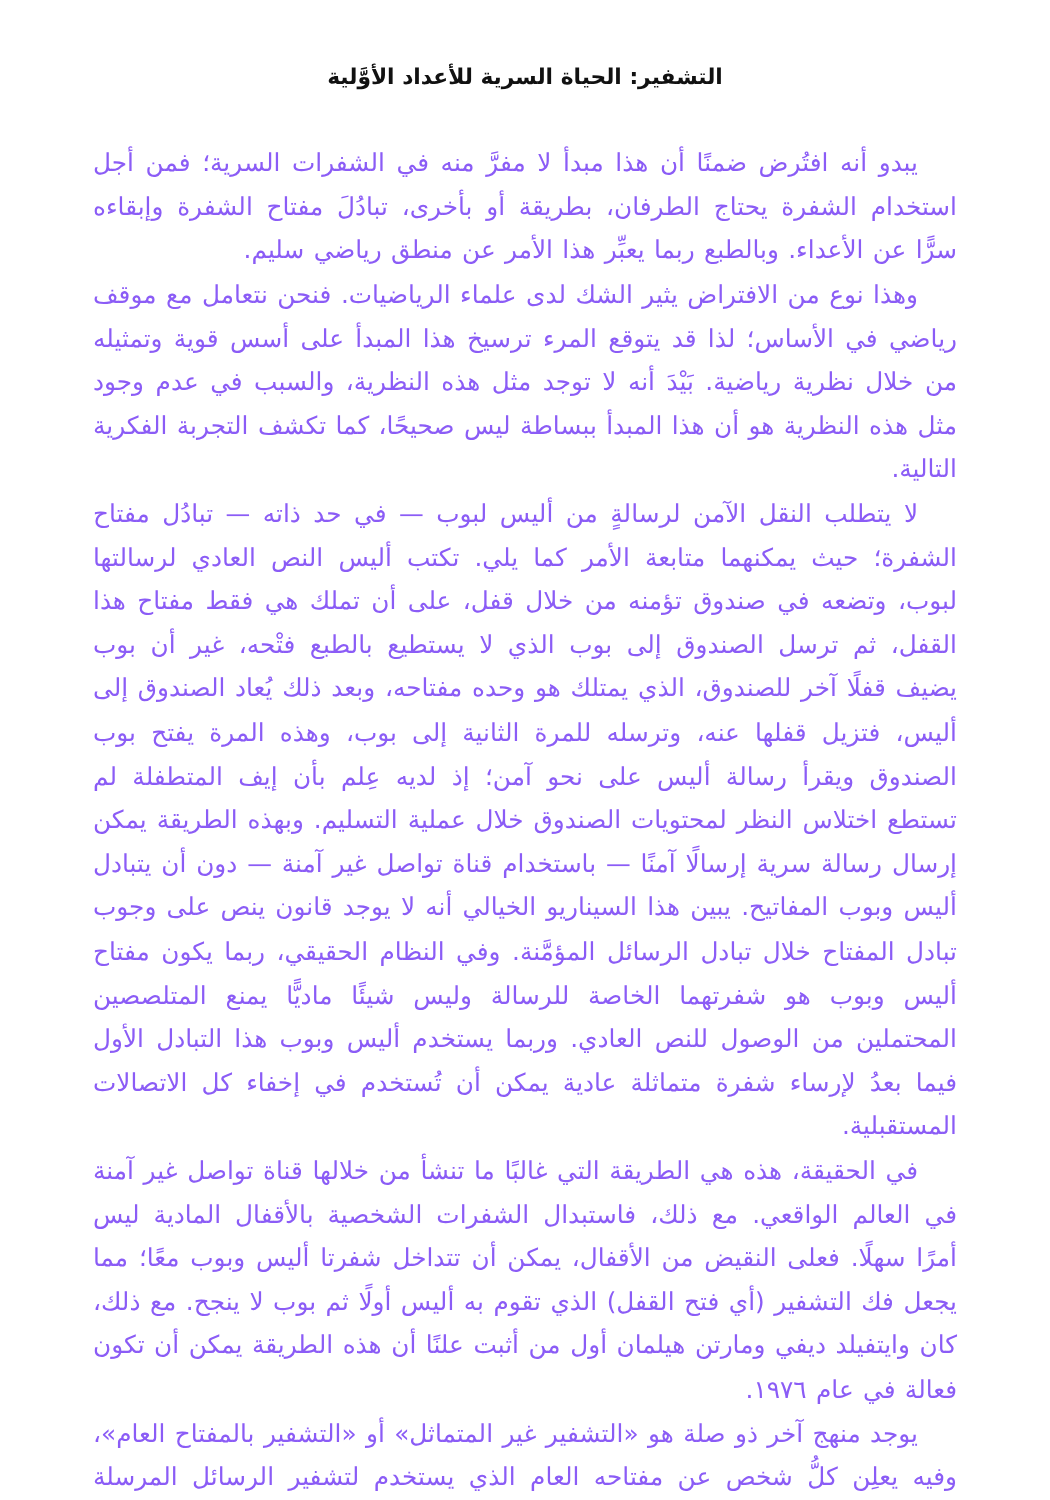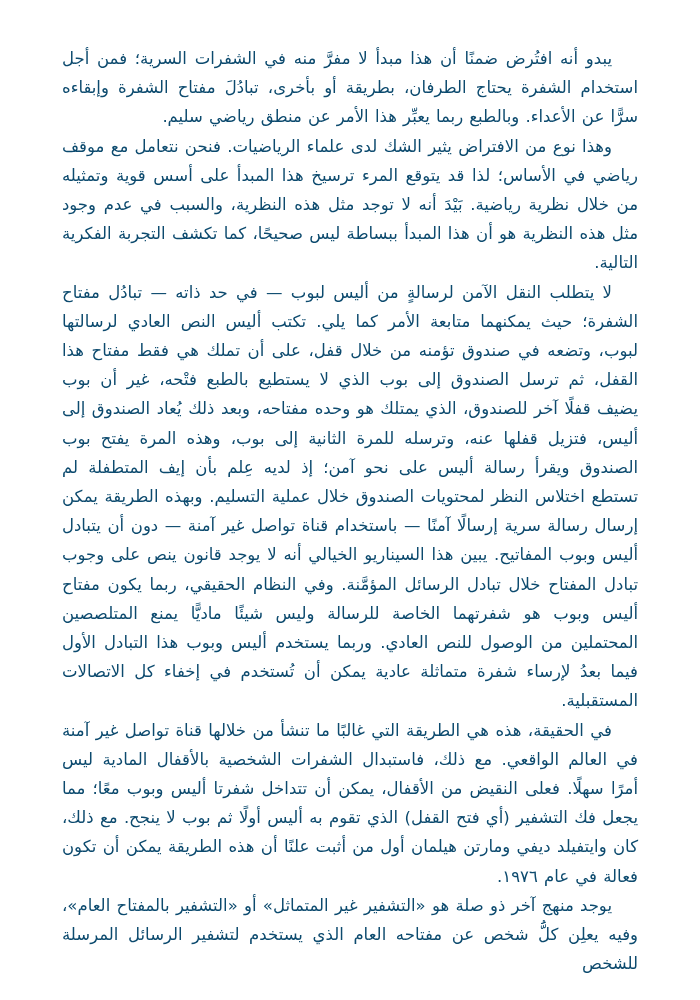--- a/index.html
+++ b/index.html
@@ -29,27 +29,28 @@
   }
   .doc-body p {
     margin: 0;
     padding: 0;
     text-align: justify;
     text-justify: inter-word;
     font-size: 16.5px;
     line-height: 29.2px;
     text-indent: 26px;
     word-spacing: 1px;
-    color: #0c4a6e;
+    color: #8b5cf6;
   }
 </style>
 </head>
 <body>
 
 <div class="page">
+  <h1 class="doc-title">التشفير: الحياة السرية للأعداد الأوَّلية</h1>
 
   <div class="doc-body">
     <p>يبدو أنه افتُرض ضمنًا أن هذا مبدأ لا مفرَّ منه في الشفرات السرية؛ فمن أجل استخدام الشفرة يحتاج الطرفان، بطريقة أو بأخرى، تبادُلَ مفتاح الشفرة وإبقاءه سرًّا عن الأعداء. وبالطبع ربما يعبِّر هذا الأمر عن منطق رياضي سليم.</p>
     <p>وهذا نوع من الافتراض يثير الشك لدى علماء الرياضيات. فنحن نتعامل مع موقف رياضي في الأساس؛ لذا قد يتوقع المرء ترسيخ هذا المبدأ على أسس قوية وتمثيله من خلال نظرية رياضية. بَيْدَ أنه لا توجد مثل هذه النظرية، والسبب في عدم وجود مثل هذه النظرية هو أن هذا المبدأ ببساطة ليس صحيحًا، كما تكشف التجربة الفكرية التالية.</p>
     <p>لا يتطلب النقل الآمن لرسالةٍ من أليس لبوب — في حد ذاته — تبادُل مفتاح الشفرة؛ حيث يمكنهما متابعة الأمر كما يلي. تكتب أليس النص العادي لرسالتها لبوب، وتضعه في صندوق تؤمنه من خلال قفل، على أن تملك هي فقط مفتاح هذا القفل، ثم ترسل الصندوق إلى بوب الذي لا يستطيع بالطبع فتْحه، غير أن بوب يضيف قفلًا آخر للصندوق، الذي يمتلك هو وحده مفتاحه، وبعد ذلك يُعاد الصندوق إلى أليس، فتزيل قفلها عنه، وترسله للمرة الثانية إلى بوب، وهذه المرة يفتح بوب الصندوق ويقرأ رسالة أليس على نحو آمن؛ إذ لديه عِلم بأن إيف المتطفلة لم تستطع اختلاس النظر لمحتويات الصندوق خلال عملية التسليم. وبهذه الطريقة يمكن إرسال رسالة سرية إرسالًا آمنًا — باستخدام قناة تواصل غير آمنة — دون أن يتبادل أليس وبوب المفاتيح. يبين هذا السيناريو الخيالي أنه لا يوجد قانون ينص على وجوب تبادل المفتاح خلال تبادل الرسائل المؤمَّنة. وفي النظام الحقيقي، ربما يكون مفتاح أليس وبوب هو شفرتهما الخاصة للرسالة وليس شيئًا ماديًّا يمنع المتلصصين المحتملين من الوصول للنص العادي. وربما يستخدم أليس وبوب هذا التبادل الأول فيما بعدُ لإرساء شفرة متماثلة عادية يمكن أن تُستخدم في إخفاء كل الاتصالات المستقبلية.</p>
     <p>في الحقيقة، هذه هي الطريقة التي غالبًا ما تنشأ من خلالها قناة تواصل غير آمنة في العالم الواقعي. مع ذلك، فاستبدال الشفرات الشخصية بالأقفال المادية ليس أمرًا سهلًا. فعلى النقيض من الأقفال، يمكن أن تتداخل شفرتا أليس وبوب معًا؛ مما يجعل فك التشفير (أي فتح القفل) الذي تقوم به أليس أولًا ثم بوب لا ينجح. مع ذلك، كان وايتفيلد ديفي ومارتن هيلمان أول من أثبت علنًا أن هذه الطريقة يمكن أن تكون فعالة في عام ١٩٧٦.</p>
     <p>يوجد منهج آخر ذو صلة هو «التشفير غير المتماثل» أو «التشفير بالمفتاح العام»، وفيه يعلِن كلُّ شخص عن مفتاحه العام الذي يستخدم لتشفير الرسائل المرسلة للشخص</p>
   </div>
 </div>
 

